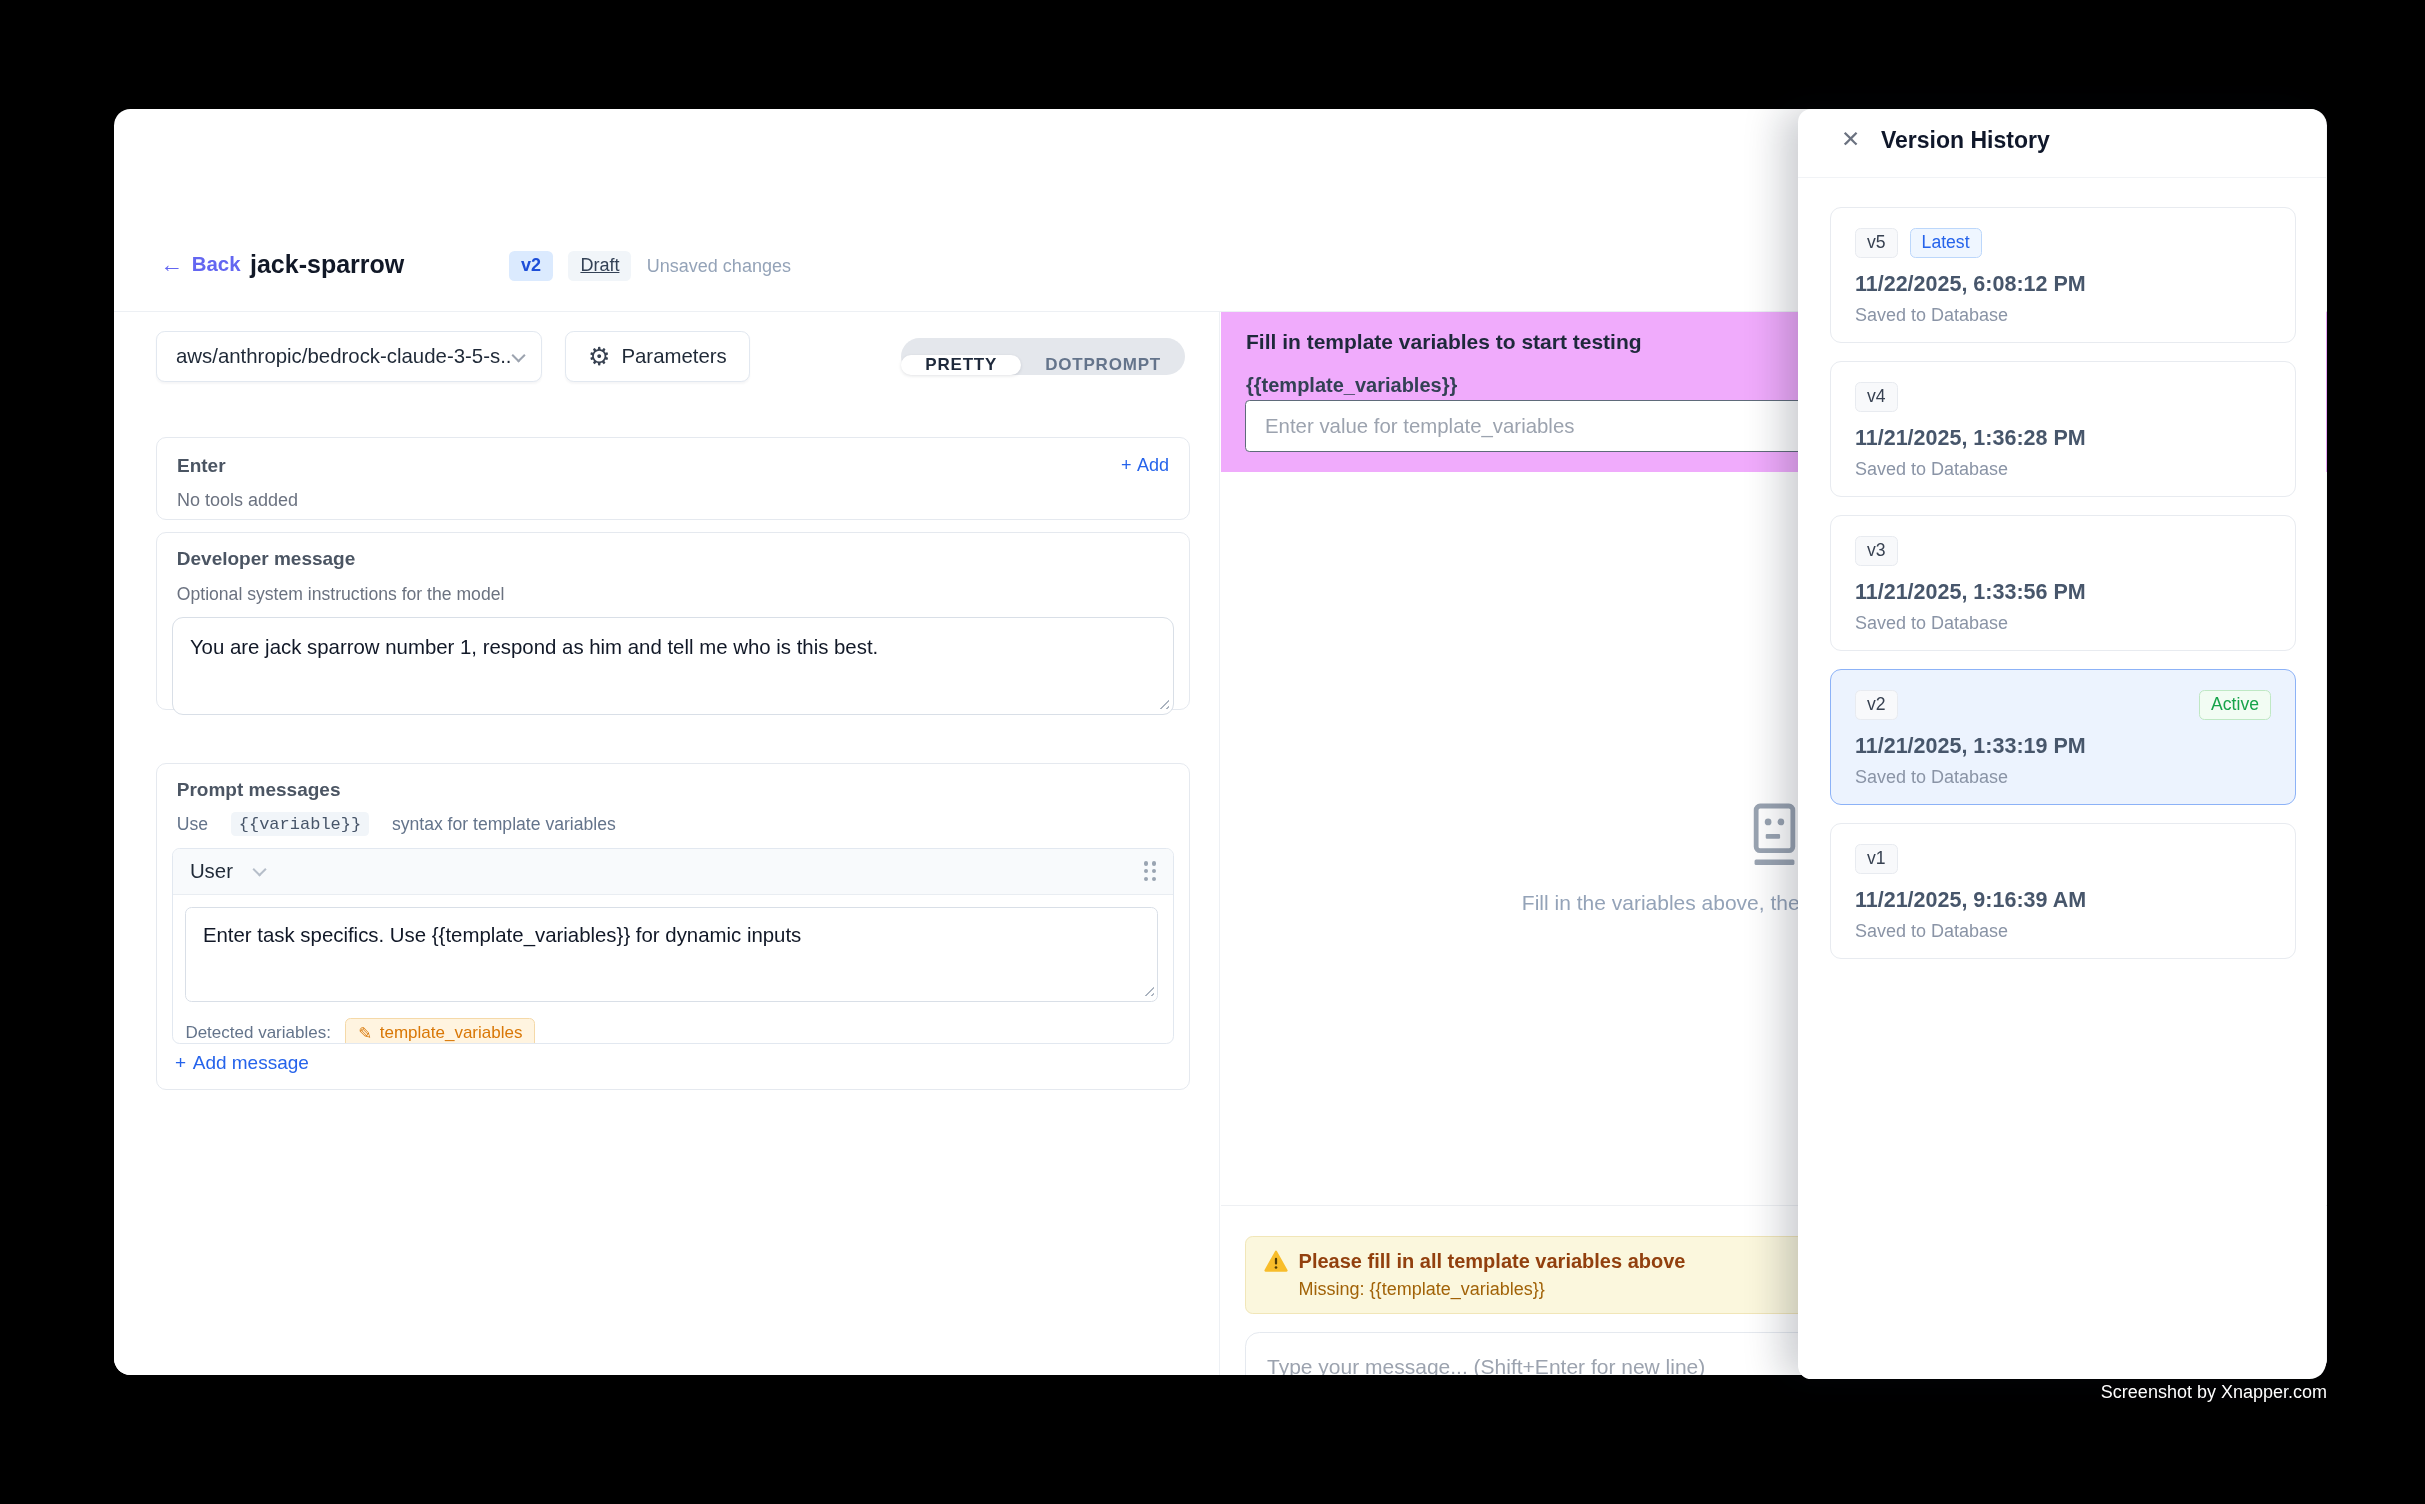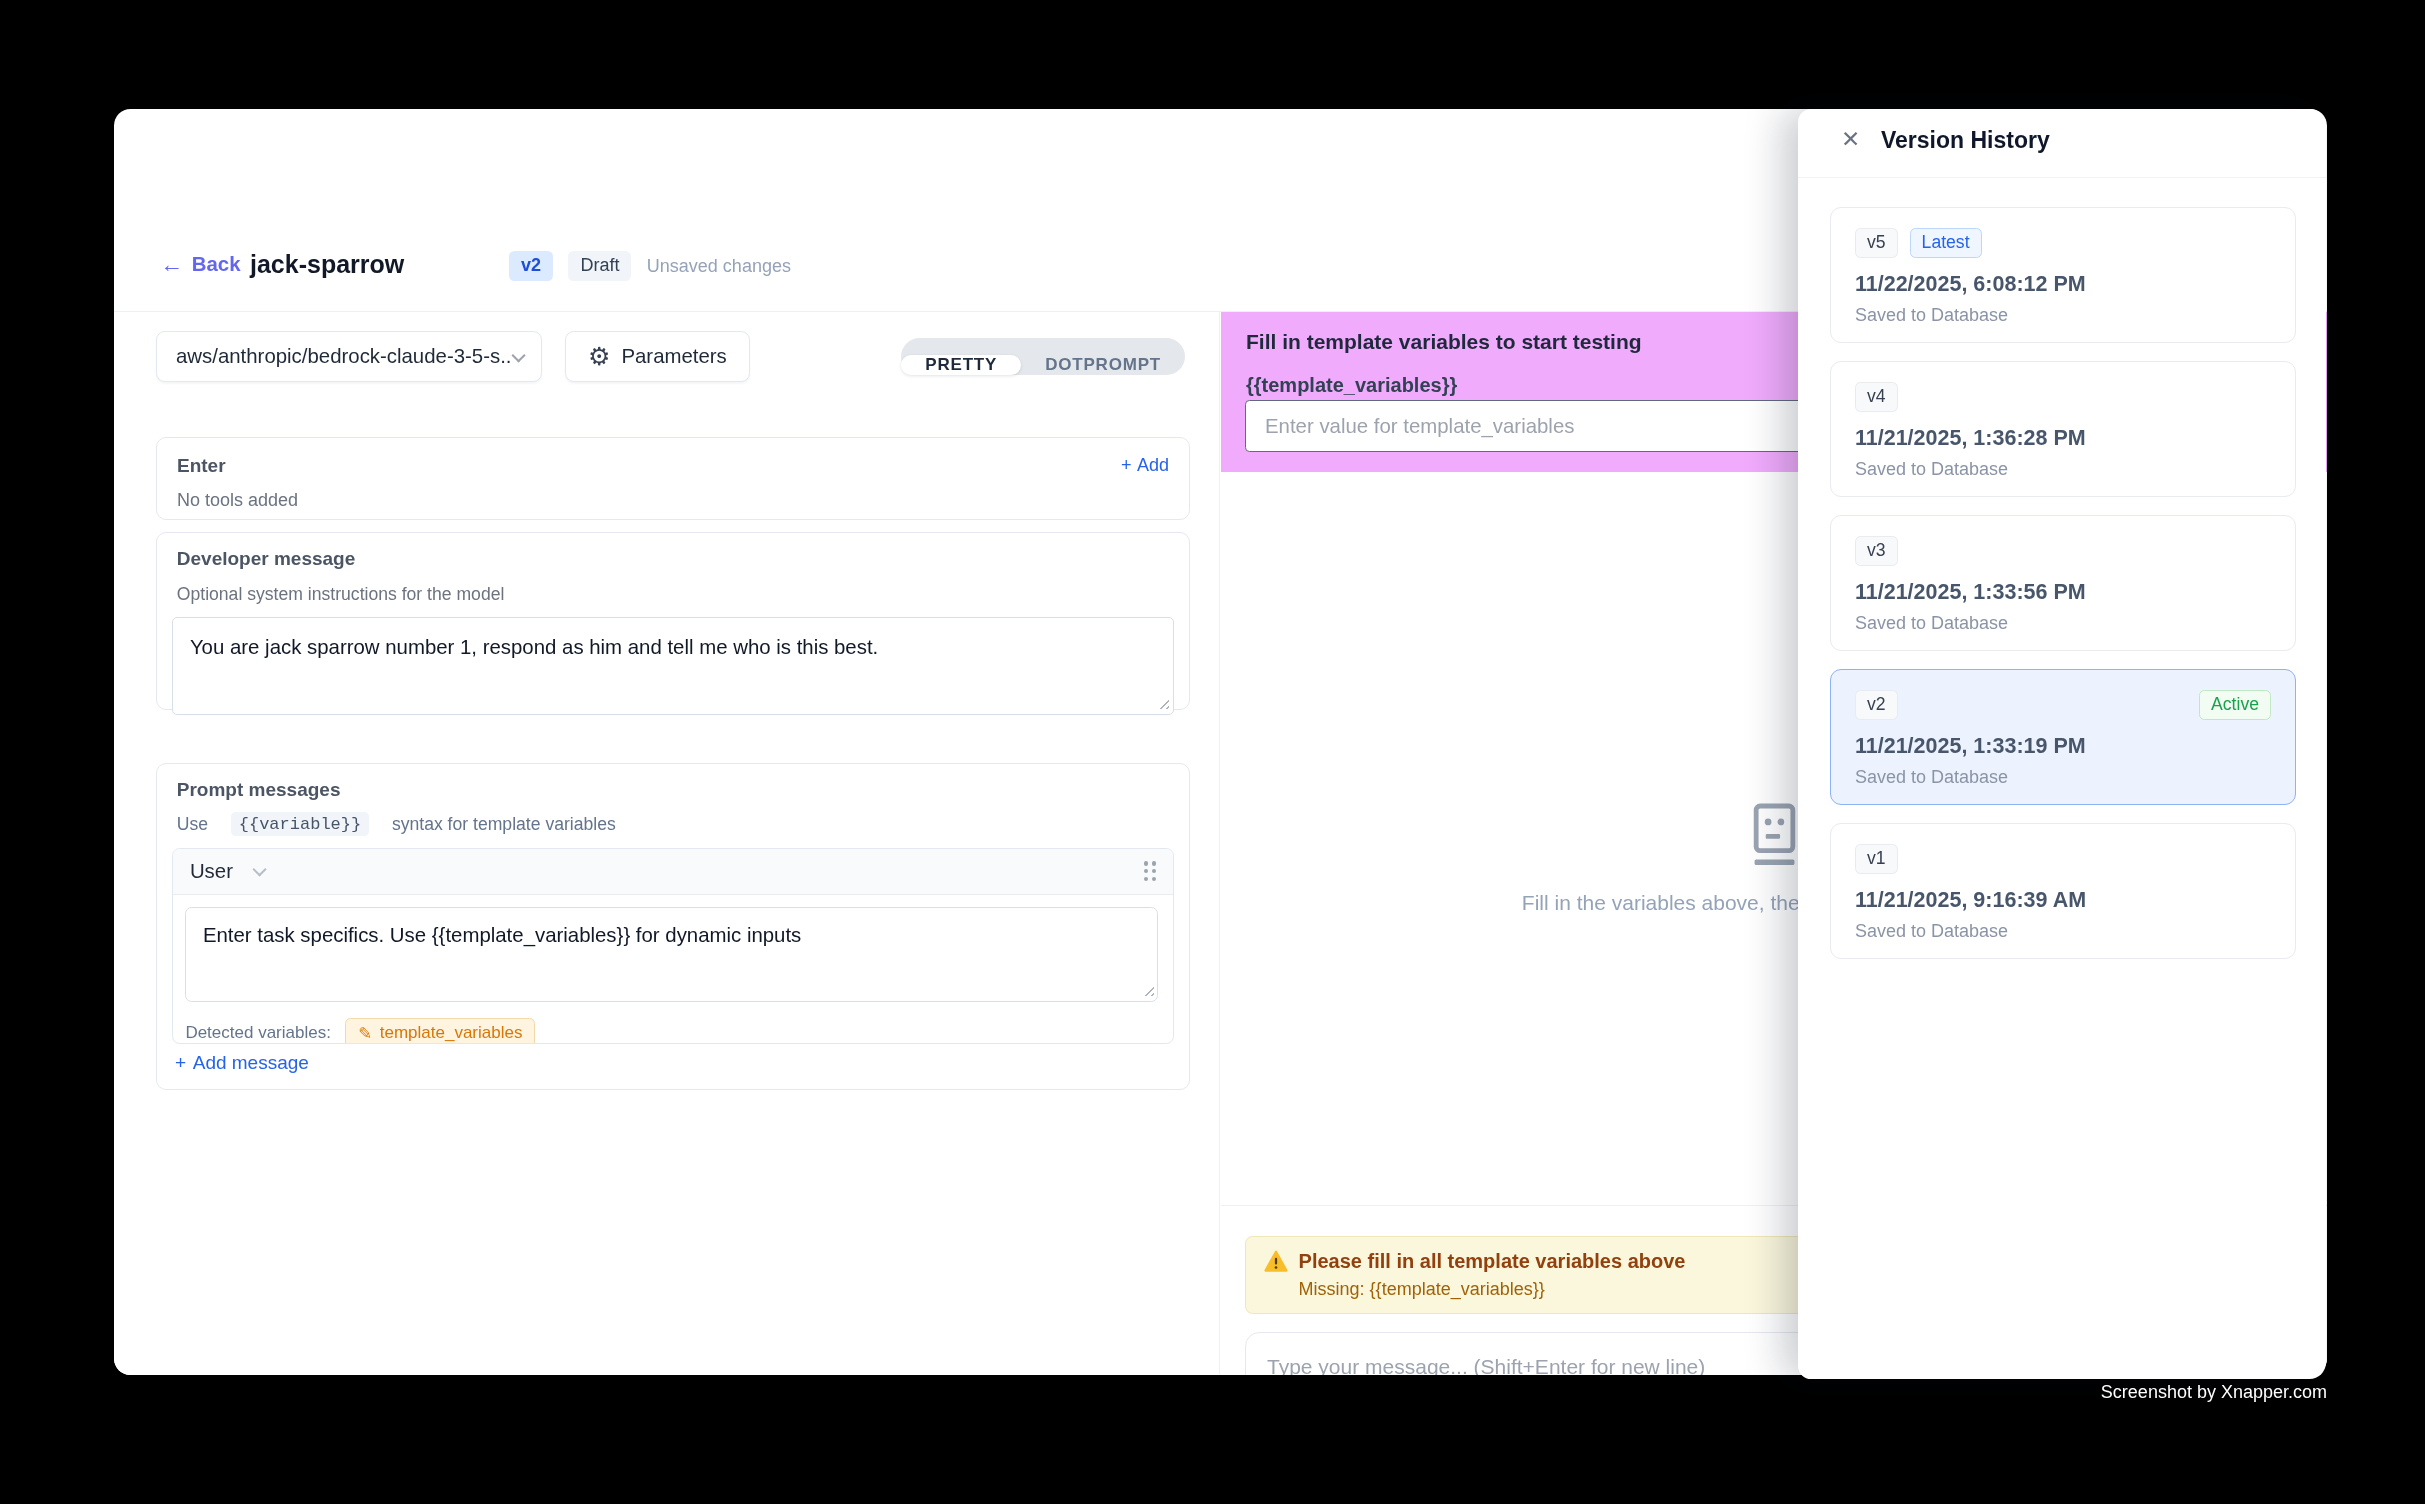--- a/index.html
+++ b/index.html
@@ -14,21 +14,21 @@
     background:#fff; border-radius:16.5px; overflow:hidden;
   }
   .win-header { position:absolute; top:0; left:0; right:0; height:203px; border-bottom:1.1px solid #edf0f4; }
   .back-link { position:absolute; left:46px; top:144px; display:flex; align-items:center; gap:8.8px;
     color:#6366f1; font-size:20.4px; font-weight:700; cursor:pointer; }
   .back-arrow { font-size:23px; font-weight:400; line-height:1; }
   .page-title { position:absolute; left:136px; top:141px; font-size:25px; font-weight:700; color:#111827; }
   .hdr-badges { position:absolute; left:395px; top:142px; display:flex; align-items:center; gap:15.4px; }
   .badge { display:inline-flex; align-items:center; border-radius:5.5px; padding:4.4px 12px; font-size:18px; line-height:1.2; }
   .badge-version { background:#dbeafe; color:#1d4ed8; font-weight:600; }
-  .badge-draft { background:#f1f5f9; color:#334155; font-weight:500; }
+  .badge-draft { background:#f1f5f9; color:#334155; font-weight:500;text-decoration:underline; }
   .unsaved { color:#94a3b8; font-size:18px; }
   
   .left-col { position:absolute; top:203px; left:0; width:1106px; bottom:0; border-right:1.1px solid #edf0f4; background:#fff; }
   .toolbar { position:absolute; top:19.3px; left:42px; right:34px; height:51px; display:flex; align-items:center; }
   .model-select { width:386px; height:51px; border:1.1px solid #e2e8f0; border-radius:8.8px; background:#fff;
     display:flex; align-items:center; padding:0 19px; font-size:20.4px; color:#1f2937; box-shadow:0 1.1px 2.2px rgba(15,23,42,.04); cursor:pointer; }
   .model-select .model-text { flex:1; white-space:nowrap; overflow:hidden; }
   .chev { width:10px; height:10px; border-right:2.2px solid #9ca3af; border-bottom:2.2px solid #9ca3af; transform:rotate(45deg) translateY(-2.2px); flex:none; }
   .params-btn { margin-left:23px; height:51px; border:1.1px solid #e2e8f0; border-radius:8.8px; background:#fff;
     display:flex; align-items:center; gap:11px; padding:0 22px; font-size:20.4px; font-weight:500; color:#1f2937;
@@ -41,21 +41,21 @@
   .card { position:absolute; left:42px; width:1034px; background:#fff; border:1.1px solid #e5e9ef; border-radius:10px; }
   .card-title { font-size:19px; font-weight:600; color:#4b5563; }
   .tools-card { top:125px; height:83px; padding:16.5px 20px; }
   .tools-head { display:flex; align-items:flex-start; }
   .add-link { margin-left:auto; display:flex; gap:5.5px; align-items:center; color:#2563eb; font-size:18px; cursor:pointer; }
   .tools-empty { margin-top:13.2px; font-size:18px; color:#6b7280; }
   .dev-card { top:220px; height:178px; padding:15.4px 15.4px; }
   .dev-card .card-title { margin-left:4.4px; }
   .card-sub { margin:13.2px 0 0 4.4px; font-size:17.6px; color:#6b7280; }
   .textarea-wrap { position:relative; }
-  textarea { display:block; width:100%; border:1.1px solid #d9dfe7; border-radius:5px; background:#fff;
+  textarea { display:block; width:100%; border:1.1px solid #d9dfe7; border-radius:11px; background:#fff;
     font-family:"Liberation Sans", sans-serif; font-size:20.4px; color:#111827; padding:15.4px 16.5px; resize:none; outline:none; line-height:1.4; }
   .resize-grip { position:absolute; right:4.4px; bottom:5.5px; width:13.2px; height:13.2px;
     background:repeating-linear-gradient(135deg, transparent 0 2.8px, #aab3bf 2.8px 4.4px);
     clip-path:polygon(100% 0, 100% 100%, 0 100%); }
   .prompt-card { top:451px; height:327px; padding:15.4px 15.4px; }
   .prompt-card .card-title { margin-left:4.4px; }
   .hint-line { display:flex; align-items:center; gap:23px; margin:11px 0 12px 4.4px; font-size:17.6px; color:#64748b; }
   .code-chip { font-family:"Liberation Mono", monospace; background:#f1f5f9; color:#475569; border-radius:4.4px; padding:2.2px 7.7px; font-size:17px; }
   .msg-block { border:1.1px solid #e2e8f0; border-radius:7.7px; overflow:hidden; height:196px; position:relative; }
   .msg-head { height:46px; background:#f8fafc; border-bottom:1.1px solid #e9edf2; display:flex; align-items:center; padding:0 16.5px; }

